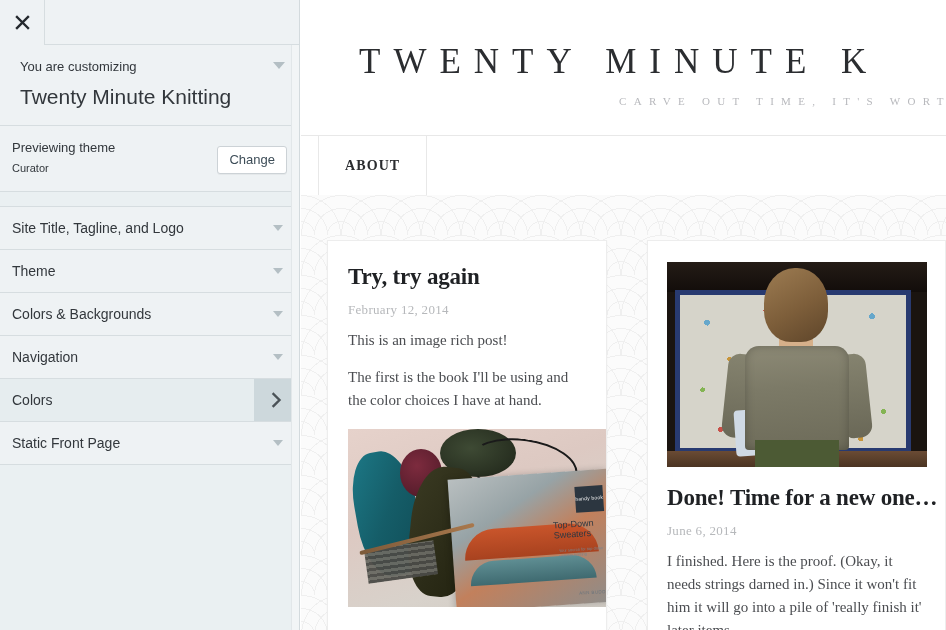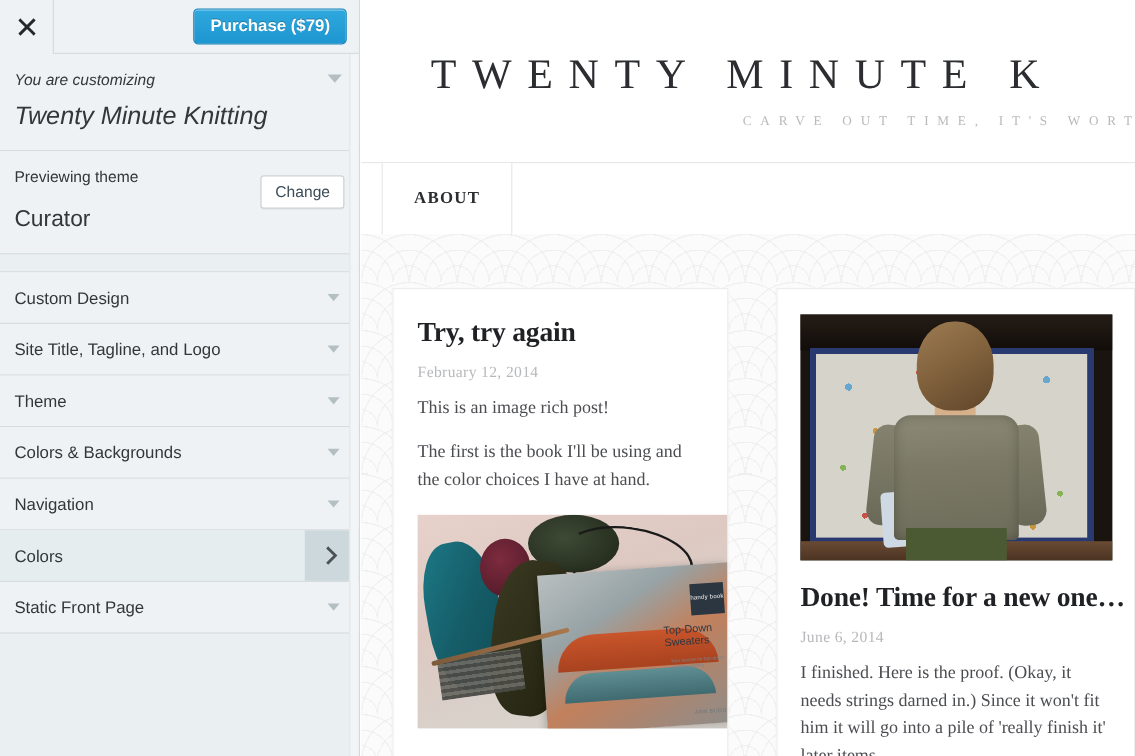--- a/index.html
+++ b/index.html
@@ -70,24 +70,23 @@
     cursor: pointer;
     text-shadow: 0 -1px 0 rgba(0,0,0,0.25);
     box-shadow: inset 0 1px 0 rgba(255,255,255,0.35);
     line-height: 1.1;
     font-family: "Liberation Sans", sans-serif;
     white-space: nowrap;
   }
 
   .cz-section-customizing {
     position: relative;
-    padding: 12px 14px 14px 12px;
+    padding: 12px 14px 14px 20px;
     background: #eef2f4;
     border-bottom: 1px solid #d6dde0;
-    font-style: italic;
   }
   .cz-eyebrow {
     font-size: 13px;
     color: #32373c;
     line-height: 1.5;
   }
   .cz-sitename {
     font-size: 21px;
     color: #32373c;
     line-height: 1.35;
@@ -111,24 +110,24 @@
     background: #eef2f4;
     border-bottom: 1px solid #d6dde0;
     min-height: 66px;
   }
   .cz-prev-label {
     font-size: 13px;
     color: #32373c;
     line-height: 1.6;
   }
   .cz-theme-name {
-    font-size: 19px;
+    font-size: 11px;
     color: #32373c;
     line-height: 1.5;
-    margin-top: 10px;
+    margin-top: 1px;
   }
   .cz-change-btn {
     position: absolute;
     right: 12px;
     top: 20px;
     background: #ffffff;
     border: 1px solid #ccd2d6;
     border-radius: 3px;
     color: #3c4c57;
     font-size: 13px;
@@ -536,44 +535,37 @@
 <div id="app">
 
   <div id="customizer">
 
     <div class="cz-topbar">
       <div class="cz-close">
         <svg width="15" height="15" viewBox="0 0 15 15" aria-hidden="true">
           <path d="M2 2 L13 13 M13 2 L2 13" stroke="#23282d" stroke-width="2.4" stroke-linecap="square" fill="none"></path>
         </svg>
       </div>
-      <div class="cz-purchase-wrap">
-        <button class="cz-purchase">Purchase ($79)</button>
-      </div>
     </div>
 
     <div class="cz-section-customizing">
       <div class="cz-eyebrow">You are customizing</div>
       <div class="cz-sitename">Twenty Minute Knitting</div>
       <div class="cz-collapse-arrow"></div>
     </div>
 
     <div class="cz-section-theme">
       <div class="cz-prev-label">Previewing theme</div>
       <div class="cz-theme-name">Curator</div>
       <button class="cz-change-btn">Change</button>
     </div>
 
     <div class="cz-gap"></div>
 
     <div class="cz-menu" id="cz-menu">
-        <div class="cz-item">
-          <span class="cz-item-label">Custom Design</span>
-          <span class="tri"></span>
-        </div>
         <div class="cz-item">
           <span class="cz-item-label">Site Title, Tagline, and Logo</span>
           <span class="tri"></span>
         </div>
         <div class="cz-item">
           <span class="cz-item-label">Theme</span>
           <span class="tri"></span>
         </div>
         <div class="cz-item">
           <span class="cz-item-label">Colors &amp; Backgrounds</span>

